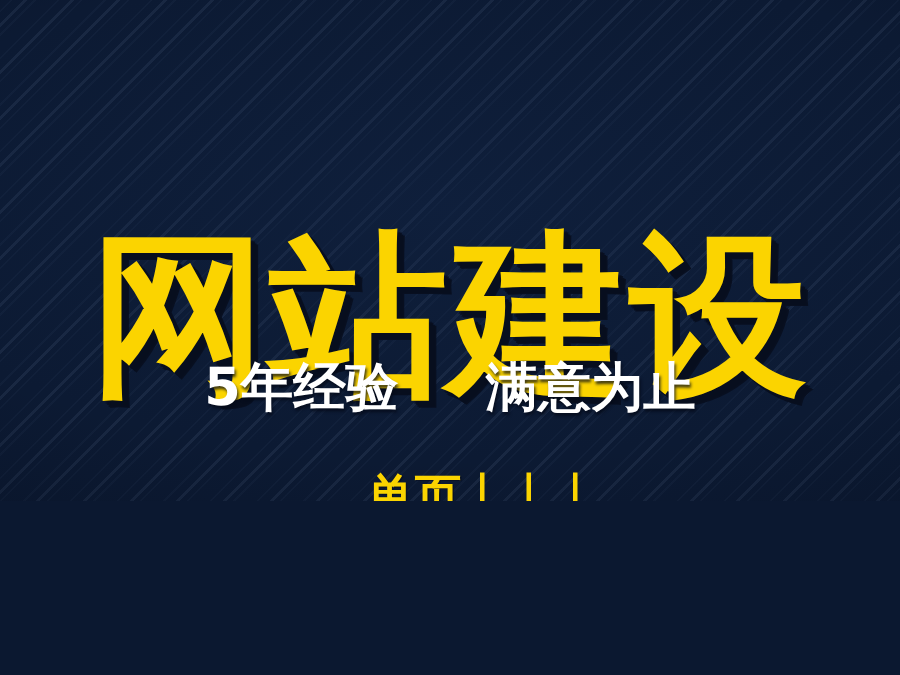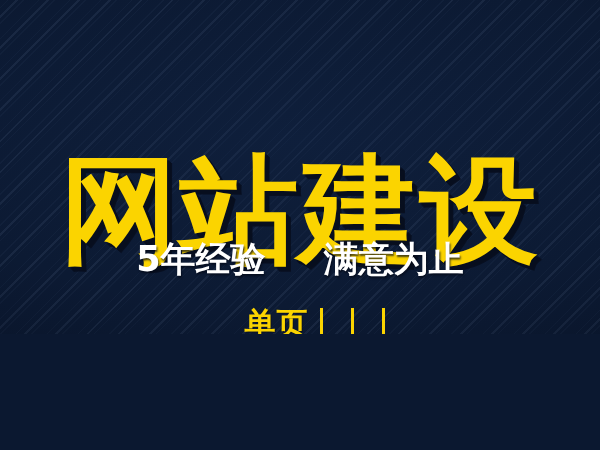--- a/index.html
+++ b/index.html
@@ -110,20 +110,21 @@
 
   
   .service-rows {
     position: absolute;
     left: 0;
     right: 0;
     top: 308px;
   }
   .service-row {
     display: flex;
+    align-items: center;
     justify-content: center;
     height: 47px;
     white-space: nowrap;
     margin-left: 40px;
   }
   .service-item {
     font-family: "DejaVu Sans", "Liberation Sans", sans-serif;
     font-weight: 700;
     font-size: 31px;
     line-height: 1;

